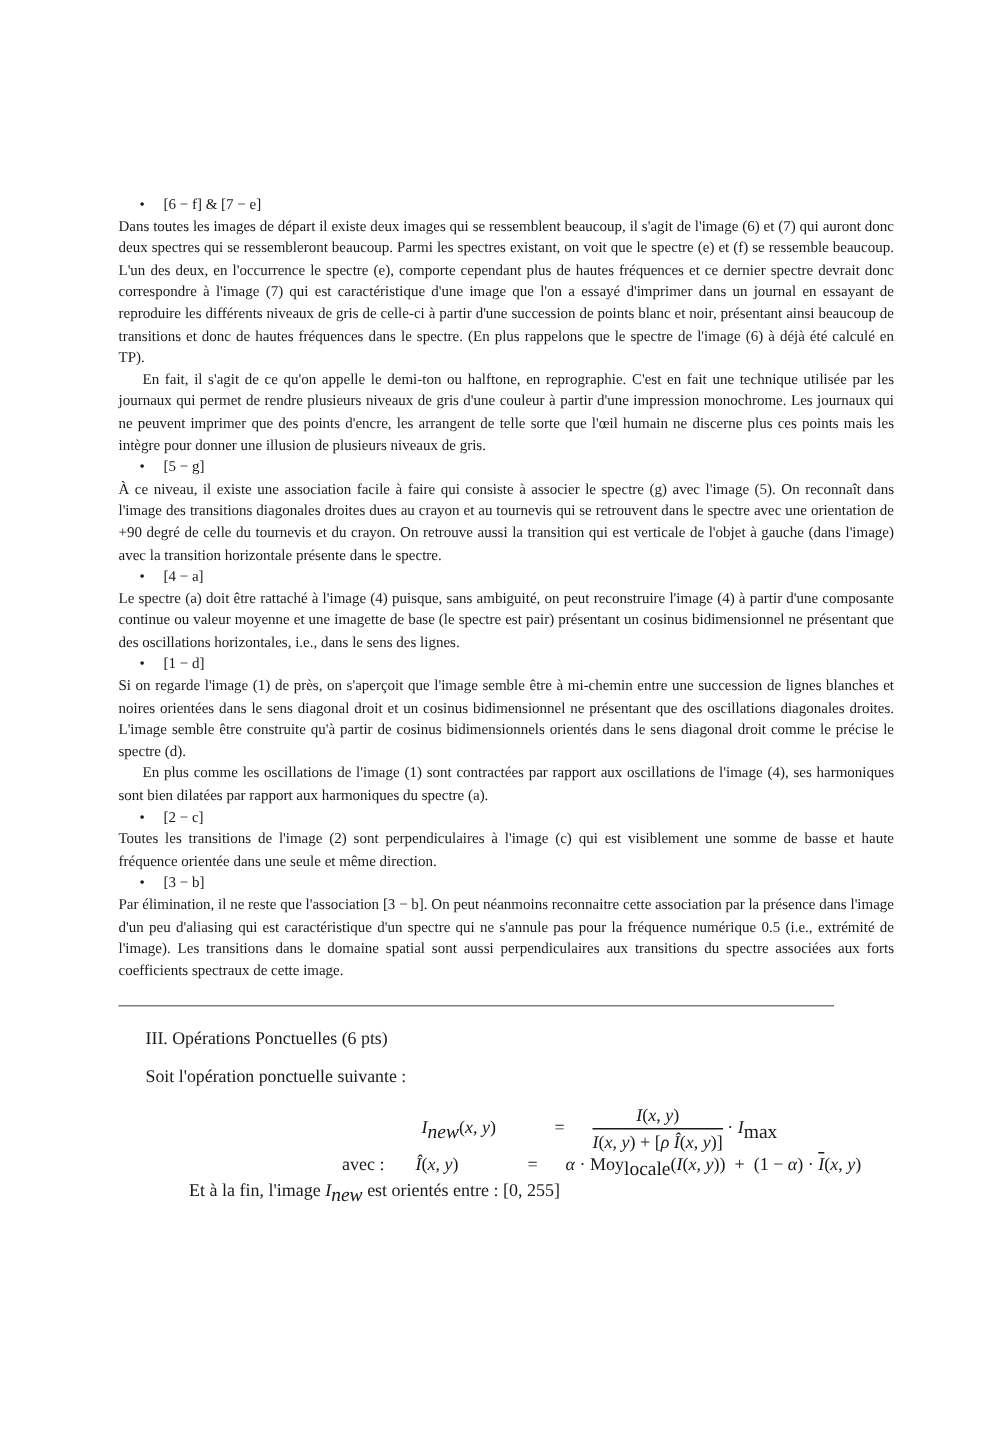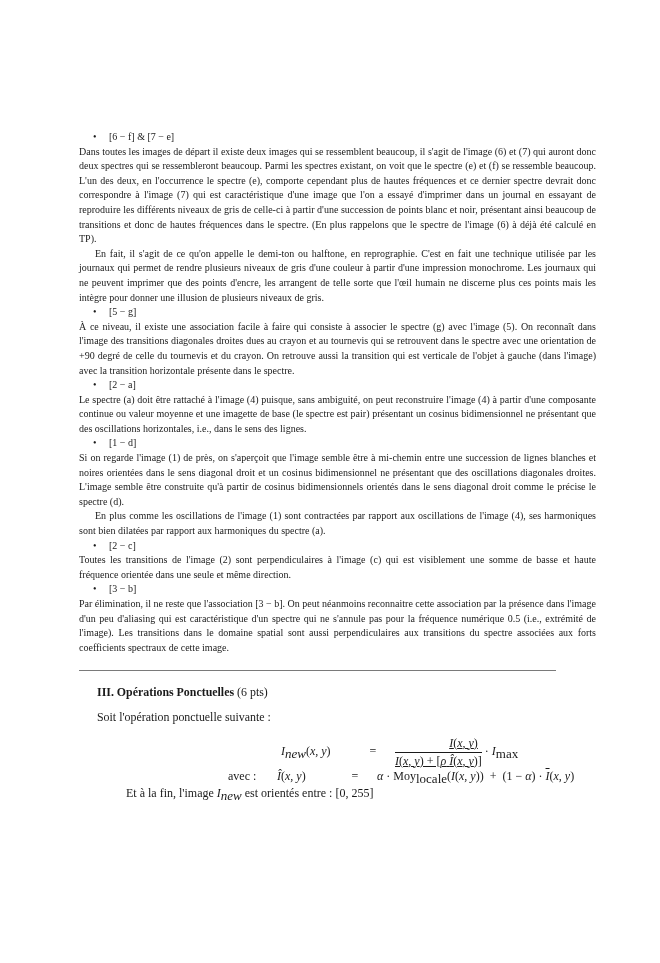--- a/index.html
+++ b/index.html
@@ -10,43 +10,43 @@
          text-align:justify; }
   .bullet { padding-left:14px; margin:0; }
   .bullet .dot { display:inline-block; width:16px; }
   .p { margin:0; }
   .indent { text-indent:16px; }
   .pts { color:#1f1fff; font-weight:bold; margin:0; }
   .rule { position:absolute; left:79px; width:477px; top:670px; height:0;
           border-top:1px solid #7a7a7a; }
   .sec { position:absolute; left:97px; top:685px; width:480px;
          font-family:"Liberation Serif", serif; font-size:11.9px; line-height:14.6px; }
-  .sec-title b { font-weight:bold; }
+  .sec-title b { font-weight:normal; }
   .sec-intro { margin-top:10px; }
   .eq { position:absolute; left:0; top:0; font-family:"Liberation Serif", serif; font-size:12px; }
   .eqrow { position:absolute; white-space:nowrap; }
-  .frac { display:inline-block; vertical-align:middle; text-align:right;text-decoration:underline; }
+  .frac { display:inline-block; vertical-align:middle; text-align:center; }
   .frac .num { display:block; border-bottom:1px solid #1a1a1a; padding:0 4px 1px; }
   .frac .den { display:block; padding-top:1px; }
   i { font-style:italic; }
   sub { font-size:13px; }
 </style>
 </head>
 <body>
 
 <div class="col">
 
   <p class="bullet"><span class="dot">•</span><span>[6 − f] &amp; [7 − e]</span></p>
   <p class="p">Dans toutes les images de départ il existe deux images qui se ressemblent beaucoup, il s'agit de l'image (6) et (7) qui auront donc deux spectres qui se ressembleront beaucoup. Parmi les spectres existant, on voit que le spectre (e) et (f) se ressemble beaucoup. L'un des deux, en l'occurrence le spectre (e), comporte cependant plus de hautes fréquences et ce dernier spectre devrait donc correspondre à l'image (7) qui est caractéristique d'une image que l'on a essayé d'imprimer dans un journal en essayant de reproduire les différents niveaux de gris de celle-ci à partir d'une succession de points blanc et noir, présentant ainsi beaucoup de transitions et donc de hautes fréquences dans le spectre. (En plus rappelons que le spectre de l'image (6) à déjà été calculé en TP).</p>
   <p class="p indent">En fait, il s'agit de ce qu'on appelle le demi-ton ou halftone, en reprographie. C'est en fait une technique utilisée par les journaux qui permet de rendre plusieurs niveaux de gris d'une couleur à partir d'une impression monochrome. Les journaux qui ne peuvent imprimer que des points d'encre, les arrangent de telle sorte que l'œil humain ne discerne plus ces points mais les intègre pour donner une illusion de plusieurs niveaux de gris.</p>
 
   <p class="bullet"><span class="dot">•</span><span>[5 − g]</span></p>
   <p class="p">À ce niveau, il existe une association facile à faire qui consiste à associer le spectre (g) avec l'image (5). On reconnaît dans l'image des transitions diagonales droites dues au crayon et au tournevis qui se retrouvent dans le spectre avec une orientation de +90 degré de celle du tournevis et du crayon. On retrouve aussi la transition qui est verticale de l'objet à gauche (dans l'image) avec la transition horizontale présente dans le spectre.</p>
 
-  <p class="bullet"><span class="dot">•</span><span>[2 − a]</span></p>
+  <p class="bullet"><span class="dot">•</span><span>[4 − a]</span></p>
   <p class="p">Le spectre (a) doit être rattaché à l'image (4) puisque, sans ambiguité, on peut reconstruire l'image (4) à partir d'une composante continue ou valeur moyenne et une imagette de base (le spectre est pair) présentant un cosinus bidimensionnel ne présentant que des oscillations horizontales, i.e., dans le sens des lignes.</p>
 
   <p class="bullet"><span class="dot">•</span><span>[1 − d]</span></p>
   <p class="p">Si on regarde l'image (1) de près, on s'aperçoit que l'image semble être à mi-chemin entre une succession de lignes blanches et noires orientées dans le sens diagonal droit et un cosinus bidimensionnel ne présentant que des oscillations diagonales droites. L'image semble être construite qu'à partir de cosinus bidimensionnels orientés dans le sens diagonal droit comme le précise le spectre (d).</p>
   <p class="p indent">En plus comme les oscillations de l'image (1) sont contractées par rapport aux oscillations de l'image (4), ses harmoniques sont bien dilatées par rapport aux harmoniques du spectre (a).</p>
 
   <p class="bullet"><span class="dot">•</span><span>[2 − c]</span></p>
   <p class="p">Toutes les transitions de l'image (2) sont perpendiculaires à l'image (c) qui est visiblement une somme de basse et haute fréquence orientée dans une seule et même direction.</p>
 
   <p class="bullet"><span class="dot">•</span><span>[3 − b]</span></p>

